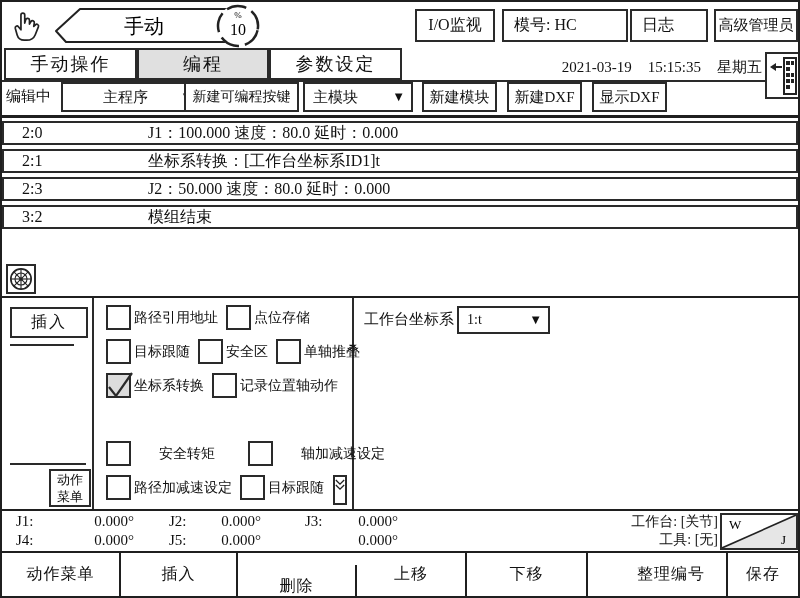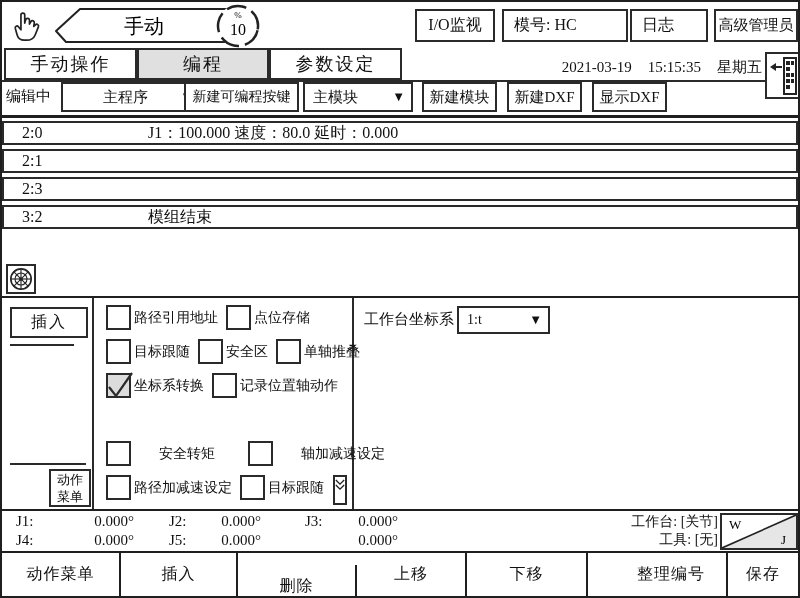--- a/index.html
+++ b/index.html
@@ -121,23 +121,25 @@
   <div class="tool bordered center" style="left:505px;width:75px;">新建DXF</div>
   <div class="tool bordered center" style="left:590px;width:75px;">显示DXF</div>
 
   <div class="plist">
     <div class="prow" style="top:3px;">
       <span class="pid">2:0</span>
       <span>J1：100.000 速度：80.0 延时：0.000</span>
     </div>
     <div class="prow" style="top:31px;">
       <span class="pid">2:1</span>
+      <span>坐标系转换：[工作台坐标系ID1]t</span>
     </div>
     <div class="prow" style="top:59px;">
       <span class="pid">2:3</span>
+      <span>J2：50.000 速度：80.0 延时：0.000</span>
     </div>
     <div class="prow" style="top:87px;">
       <span class="pid">3:2</span>
       <span>模组结束</span>
     </div>
     <div class="wheelbox bordered center">
       <svg viewBox="0 0 26 26" width="24" height="24">
         <circle cx="13" cy="13" r="11" fill="none" stroke="#222" stroke-width="1.8"></circle>
         <circle cx="13" cy="13" r="6.5" fill="none" stroke="#222" stroke-width="1.2"></circle>
         <g stroke="#222" stroke-width="1.2">

